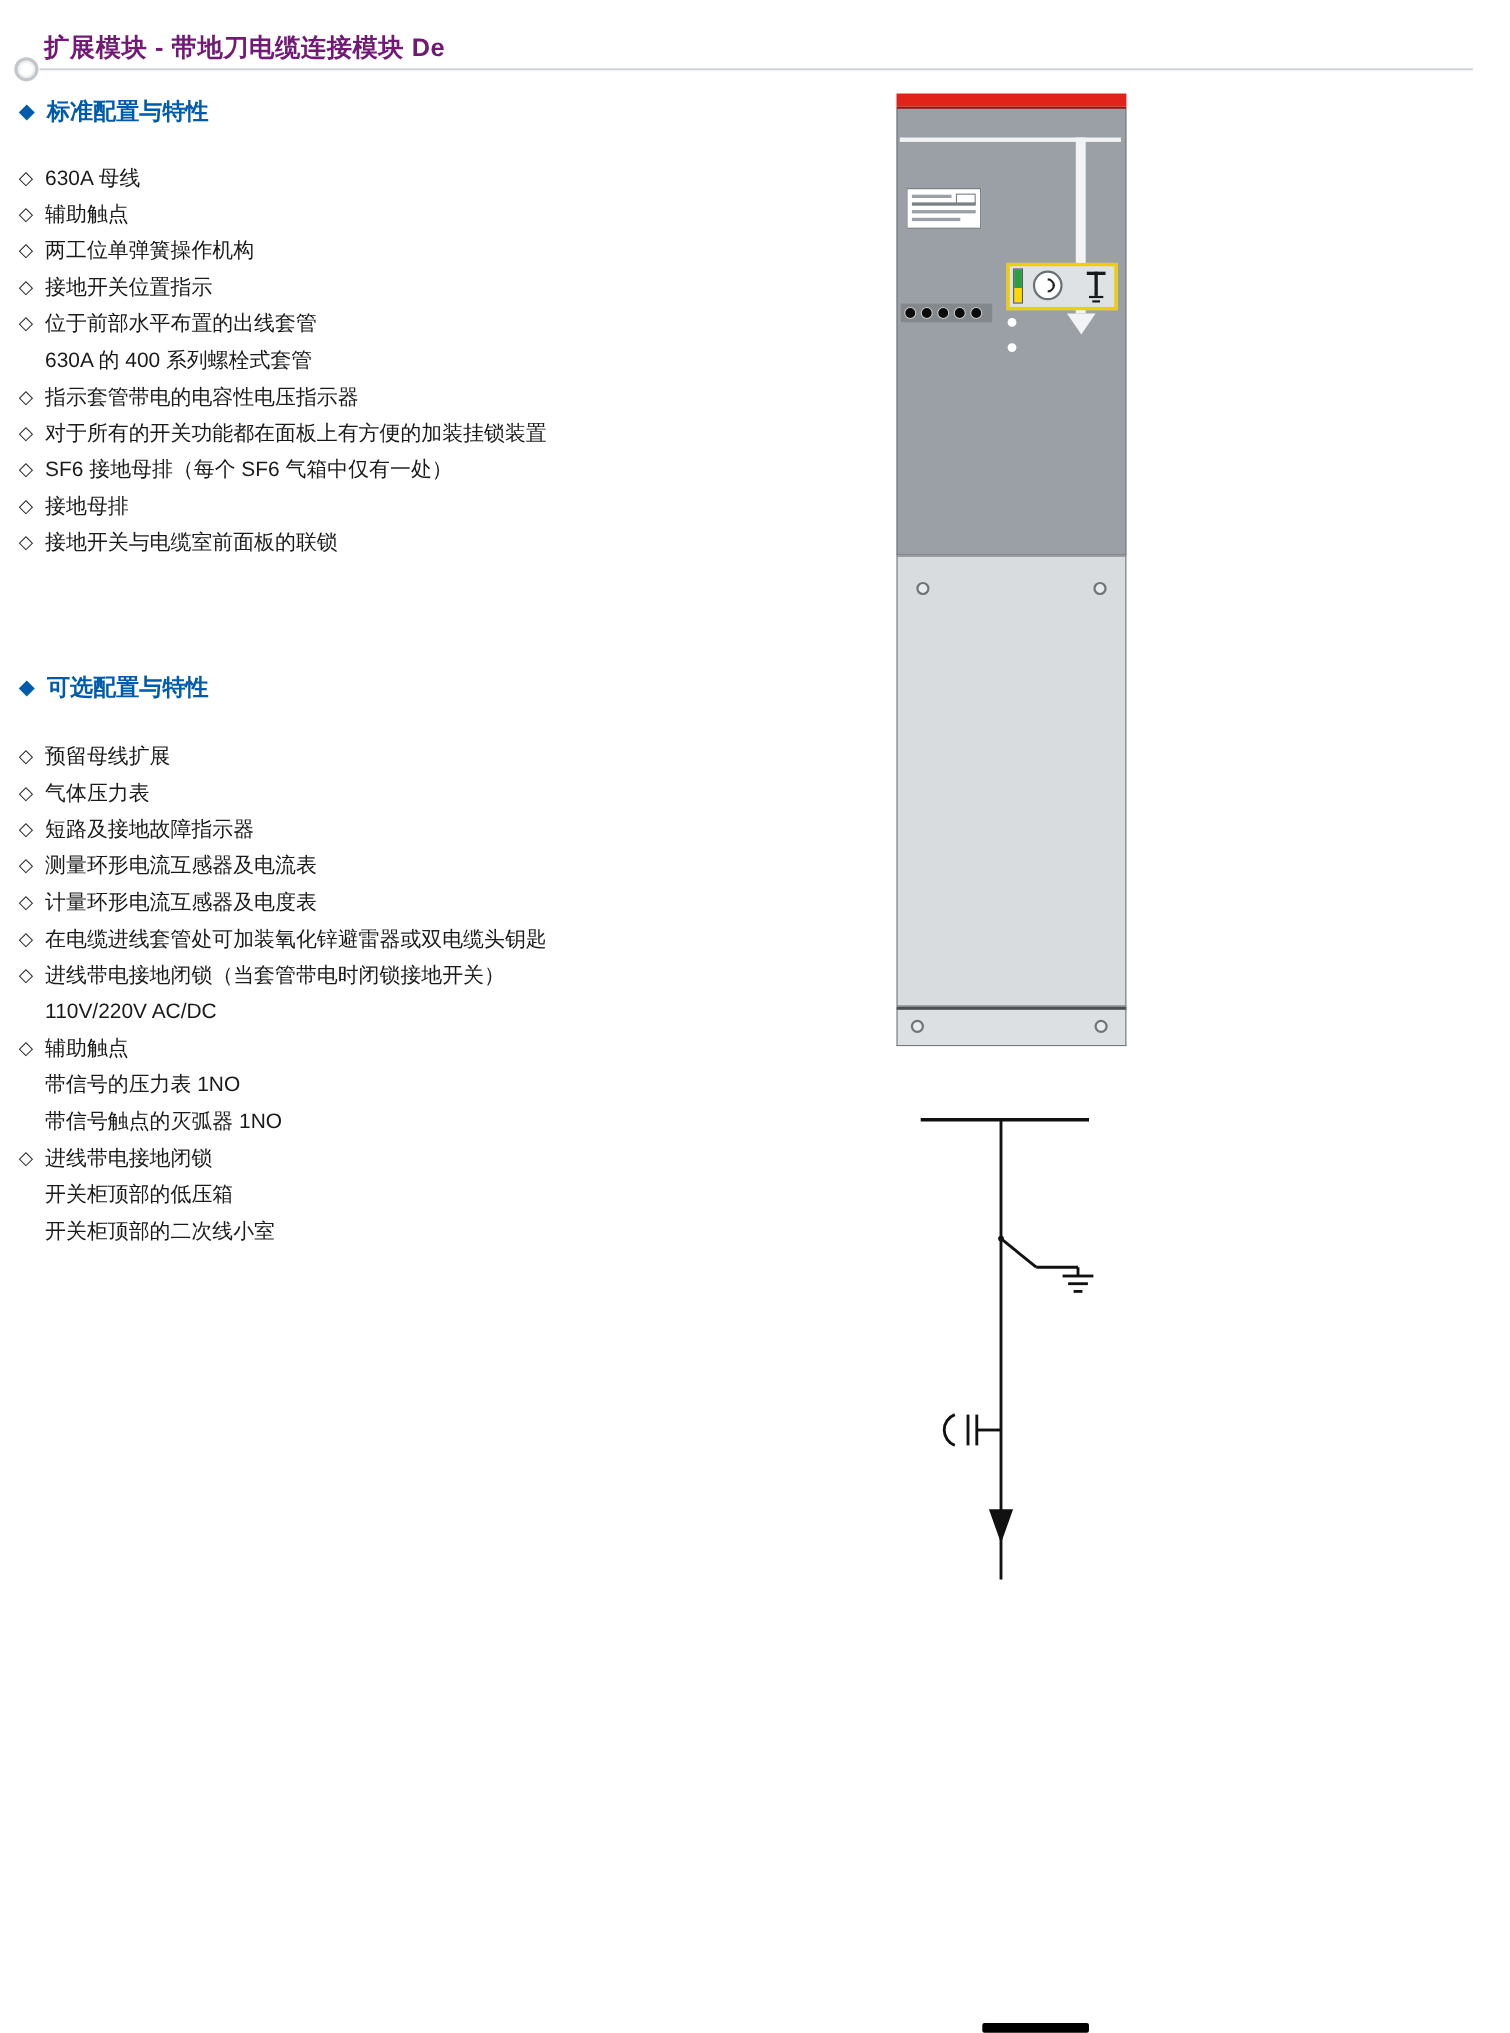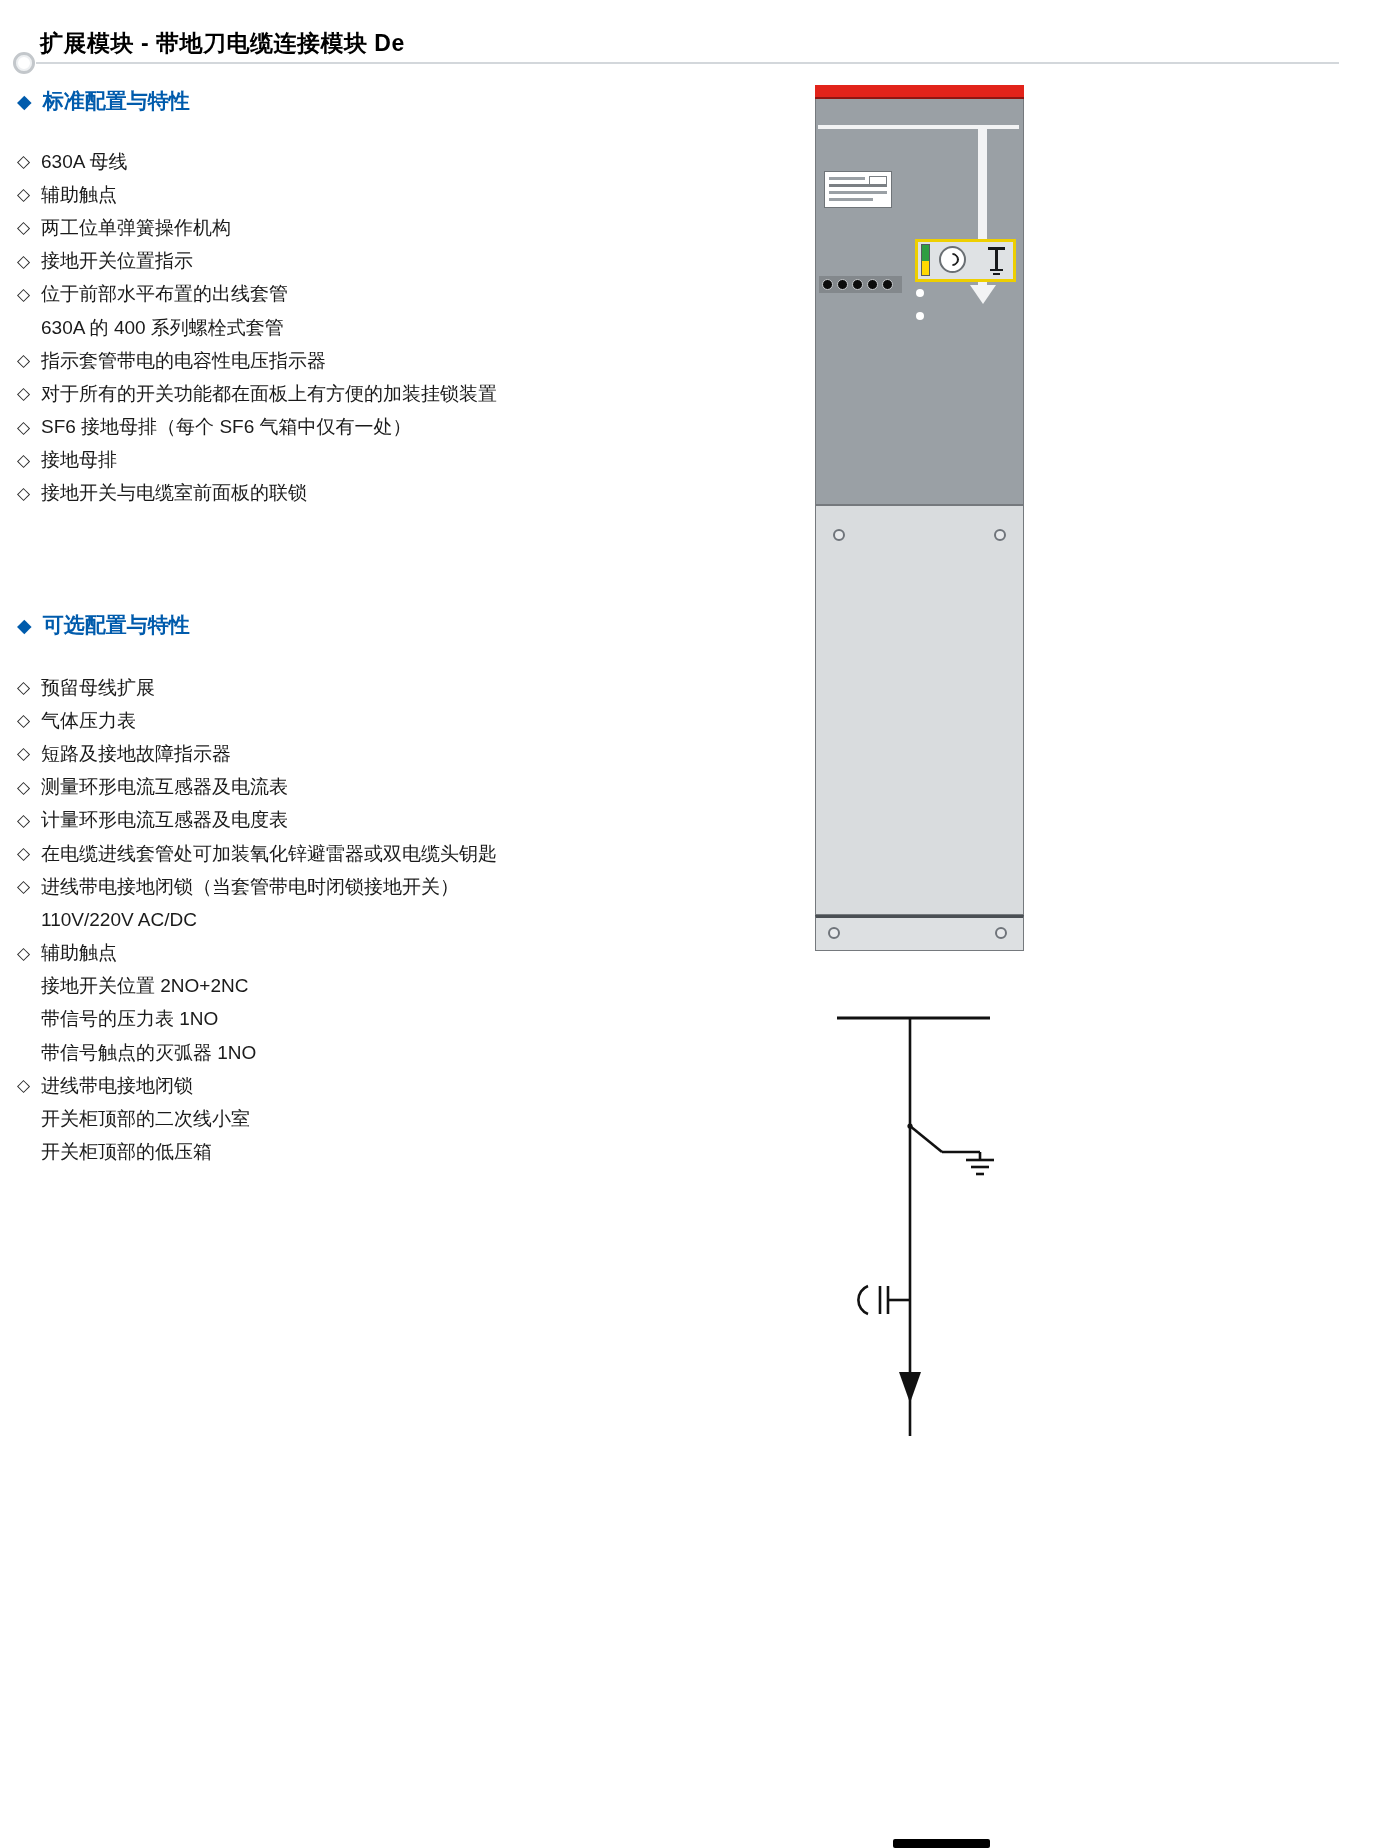--- a/index.html
+++ b/index.html
@@ -7,21 +7,21 @@
   body {
     width:1373px; height:1848px; position:relative; overflow:hidden;
     font-family:"Liberation Sans","DejaVu Sans",sans-serif;
     color:#1a1a1a;
   }
   .page { position:absolute; inset:0; }
 
   
   .doc-title {
     position:absolute; left:40px; top:28px;
-    font-size:23px; font-weight:bold; color:#000000; letter-spacing:0.5px;
+    font-size:23px; font-weight:bold; color:#701a75; letter-spacing:0.5px;
   }
   .title-rule {
     position:absolute; left:36px; top:62px; width:1303px; height:2px;
     background:#d3d7db;
   }
   .binder-ring {
     position:absolute; left:13px; top:52px; width:22px; height:22px;
     border-radius:50%; border:3px solid #c3c7cb; background:#ffffff;
     box-shadow: inset 0 0 0 2px #eef0f2;
   }
@@ -223,37 +223,34 @@
         <span>进线带电接地闭锁（当套管带电时闭锁接地开关）</span>
       </div>
     <div class="row sub">
         <span>110V/220V AC/DC</span>
       </div>
     <div class="row">
         <span class="bullet">◇</span>
         <span>辅助触点</span>
       </div>
     <div class="row sub">
-        <span>接地开关位置 2NO+2NC</span>
-      </div>
-    <div class="row sub">
         <span>带信号的压力表 1NO</span>
       </div>
     <div class="row sub">
         <span>带信号触点的灭弧器 1NO</span>
       </div>
     <div class="row">
         <span class="bullet">◇</span>
         <span>进线带电接地闭锁</span>
       </div>
     <div class="row sub">
+        <span>开关柜顶部的低压箱</span>
+      </div>
+    <div class="row sub">
         <span>开关柜顶部的二次线小室</span>
-      </div>
-    <div class="row sub">
-        <span>开关柜顶部的低压箱</span>
       </div>
   </div>
 
   <div class="cabinet">
     <div class="cab-red"></div>
     <div class="cab-red-edge"></div>
     <div class="cab-upper">
       <div class="bus-hline"></div>
       <div class="bus-vline"></div>
       <div class="bus-arrow"></div>

